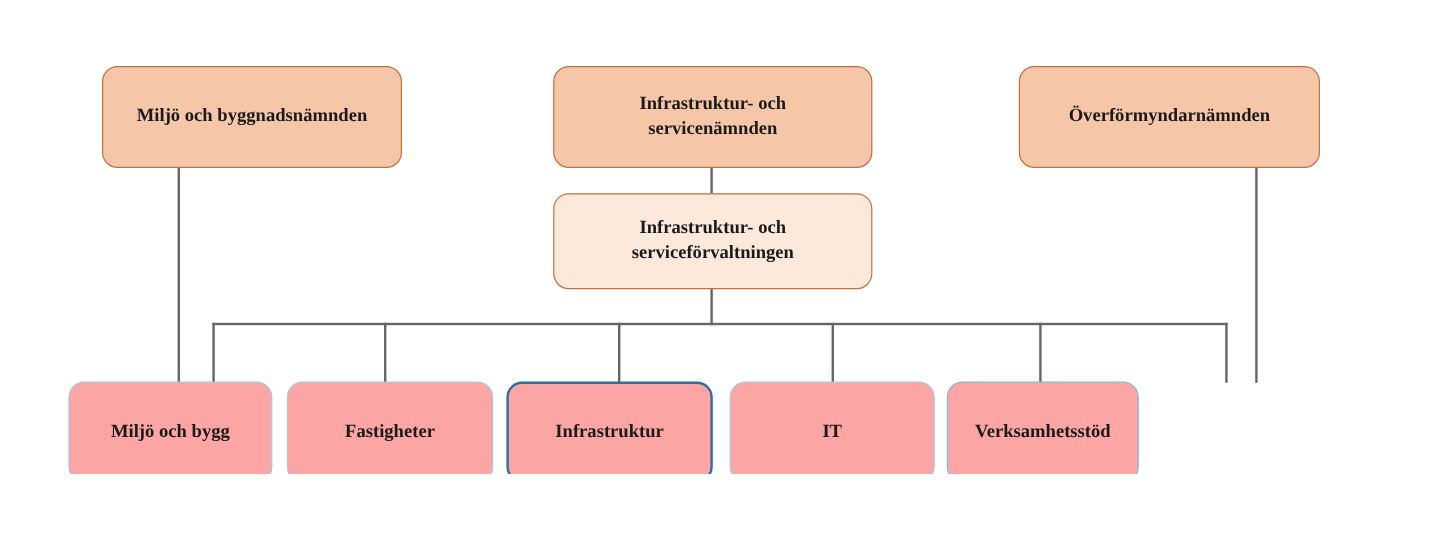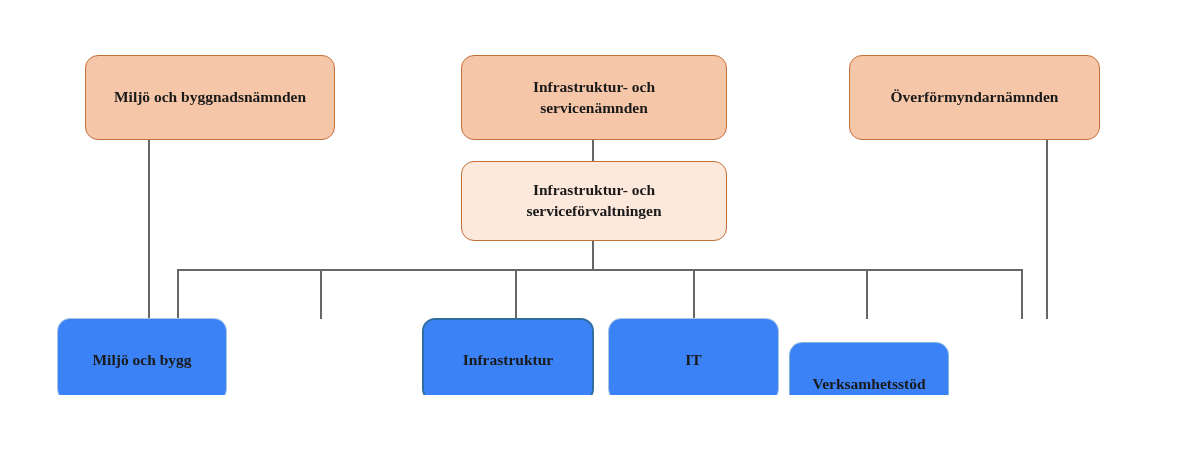--- a/index.html
+++ b/index.html
@@ -44,21 +44,21 @@
   }
   
   .node--administration {
     background: #fde8dc;
     border: 1.6px solid #c2703c;
     border-radius: 13px;
     font-size: 15.5px;
   }
   
   .node--unit {
-    background: #3b82f6;
+    background: #fca5a5;
     border: 1.6px solid #a9c6e2;
     border-radius: 13px;
     font-size: 15.5px;
   }
   .node--unit.accent-dark {
     border-color: #2e6da4;
     border-width: 2px;
   }
   .node--unit.accent-cyan {
     border-color: #7fb8dc;
@@ -110,27 +110,30 @@
 
   <div class="node node--administration" style="left:461px; top:161px; width:266px; height:80px;">
     <span class="node-label">Infrastruktur- och
 serviceförvaltningen</span>
   </div>
 
   <div class="node node--unit" style="left:57px; top:318px; width:170px; height:84px;">
     <span class="node-label">Miljö och bygg</span>
   </div>
 
+  <div class="node node--unit" style="left:239px; top:318px; width:172px; height:84px;">
+    <span class="node-label">Fastigheter</span>
+  </div>
 
   <div class="node node--unit" style="left:608px; top:318px; width:171px; height:84px;">
     <span class="node-label">IT</span>
   </div>
 
   <div class="node node--unit accent-dark" style="left:422px; top:318px; width:172px; height:84px;">
     <span class="node-label">Infrastruktur</span>
   </div>
 
-  <div class="node node--unit accent-cyan" style="left:789px; top:318px; width:160px; height:84px;margin-top:24px;">
+  <div class="node node--unit accent-cyan" style="left:789px; top:318px; width:160px; height:84px;">
     <span class="node-label">Verksamhetsstöd</span>
   </div>
 
 
 </div>
 
 </body></html>

